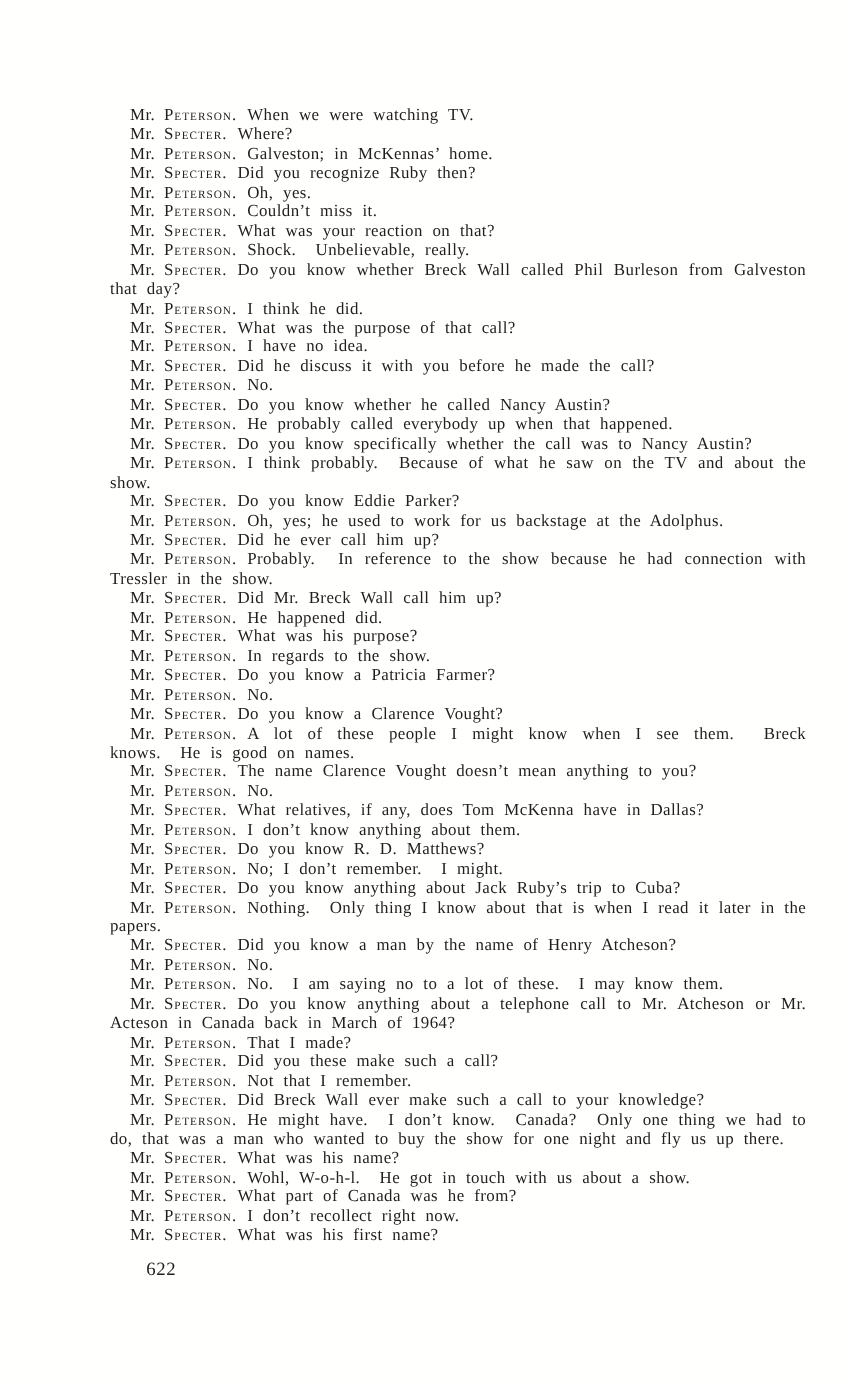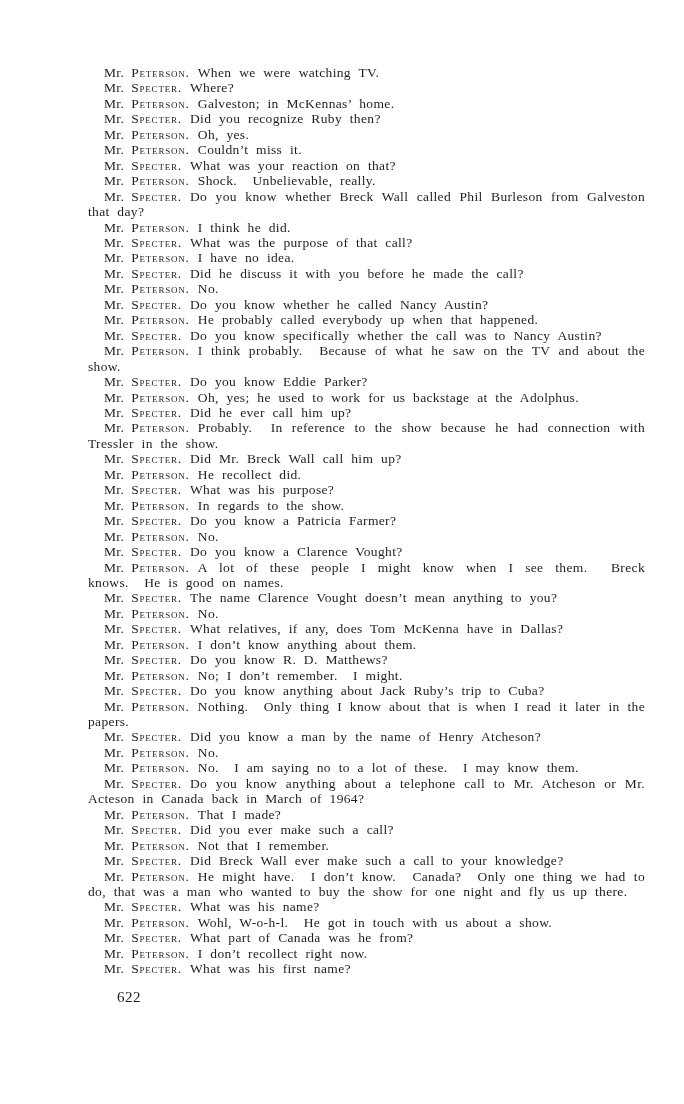--- a/index.html
+++ b/index.html
@@ -11,21 +11,21 @@
       width: 684px;
       height: 1104px;
       overflow: hidden;
     }
     .page {
       box-sizing: border-box;
       width: 684px;
       height: 1104px;
       background: #fffffe;
       color: #211e1b;
-      padding: 65px 39px 0 88px;
+      padding: 84px 39px 0 88px;
       overflow: hidden;
       font-family: "Liberation Serif", "DejaVu Serif", serif;
     }
     .speech {
       margin: 0;
       padding: 0;
       text-align: justify;
       text-indent: 16px;
       font-size: 13.5px;
       line-height: 15.45px;
@@ -93,21 +93,21 @@
   <p class="speech"><span class="speaker"><span class="pre">Mr.</span><span class="name">Specter.</span></span><span class="speech-text">Do you know Eddie Parker?</span></p>
 
   <p class="speech"><span class="speaker"><span class="pre">Mr.</span><span class="name">Peterson.</span></span><span class="speech-text">Oh, yes; he used to work for us backstage at the Adolphus.</span></p>
 
   <p class="speech"><span class="speaker"><span class="pre">Mr.</span><span class="name">Specter.</span></span><span class="speech-text">Did he ever call him up?</span></p>
 
   <p class="speech"><span class="speaker"><span class="pre">Mr.</span><span class="name">Peterson.</span></span><span class="speech-text">Probably.&nbsp; In reference to the show because he had connection with Tressler in the show.</span></p>
 
   <p class="speech"><span class="speaker"><span class="pre">Mr.</span><span class="name">Specter.</span></span><span class="speech-text">Did Mr. Breck Wall call him up?</span></p>
 
-  <p class="speech"><span class="speaker"><span class="pre">Mr.</span><span class="name">Peterson.</span></span><span class="speech-text">He recollect did.</span></p>
+  <p class="speech"><span class="speaker"><span class="pre">Mr.</span><span class="name">Peterson.</span></span><span class="speech-text">He happened did.</span></p>
 
   <p class="speech"><span class="speaker"><span class="pre">Mr.</span><span class="name">Specter.</span></span><span class="speech-text">What was his purpose?</span></p>
 
   <p class="speech"><span class="speaker"><span class="pre">Mr.</span><span class="name">Peterson.</span></span><span class="speech-text">In regards to the show.</span></p>
 
   <p class="speech"><span class="speaker"><span class="pre">Mr.</span><span class="name">Specter.</span></span><span class="speech-text">Do you know a Patricia Farmer?</span></p>
 
   <p class="speech"><span class="speaker"><span class="pre">Mr.</span><span class="name">Peterson.</span></span><span class="speech-text">No.</span></p>
 
   <p class="speech"><span class="speaker"><span class="pre">Mr.</span><span class="name">Specter.</span></span><span class="speech-text">Do you know a Clarence Vought?</span></p>
@@ -134,21 +134,21 @@
 
   <p class="speech"><span class="speaker"><span class="pre">Mr.</span><span class="name">Peterson.</span></span><span class="speech-text">No.</span></p>
 
 
   <p class="speech"><span class="speaker"><span class="pre">Mr.</span><span class="name">Peterson.</span></span><span class="speech-text">No.&nbsp; I am saying no to a lot of these.&nbsp; I may know them.</span></p>
 
   <p class="speech"><span class="speaker"><span class="pre">Mr.</span><span class="name">Specter.</span></span><span class="speech-text">Do you know anything about a telephone call to Mr. Atcheson or Mr. Acteson in Canada back in March of 1964?</span></p>
 
   <p class="speech"><span class="speaker"><span class="pre">Mr.</span><span class="name">Peterson.</span></span><span class="speech-text">That I made?</span></p>
 
-  <p class="speech"><span class="speaker"><span class="pre">Mr.</span><span class="name">Specter.</span></span><span class="speech-text">Did you ever make such a call?</span></p>
+  <p class="speech"><span class="speaker"><span class="pre">Mr.</span><span class="name">Specter.</span></span><span class="speech-text">Did you these make such a call?</span></p>
 
   <p class="speech"><span class="speaker"><span class="pre">Mr.</span><span class="name">Peterson.</span></span><span class="speech-text">Not that I remember.</span></p>
 
   <p class="speech"><span class="speaker"><span class="pre">Mr.</span><span class="name">Specter.</span></span><span class="speech-text">Did Breck Wall ever make such a call to your knowledge?</span></p>
 
   <p class="speech"><span class="speaker"><span class="pre">Mr.</span><span class="name">Peterson.</span></span><span class="speech-text">He might have.&nbsp; I don’t know.&nbsp; Canada?&nbsp; Only one thing we had to do, that was a man who wanted to buy the show for one night and fly us up there.</span></p>
 
   <p class="speech"><span class="speaker"><span class="pre">Mr.</span><span class="name">Specter.</span></span><span class="speech-text">What was his name?</span></p>
 
   <p class="speech"><span class="speaker"><span class="pre">Mr.</span><span class="name">Peterson.</span></span><span class="speech-text">Wohl, W-o-h-l.&nbsp; He got in touch with us about a show.</span></p>

